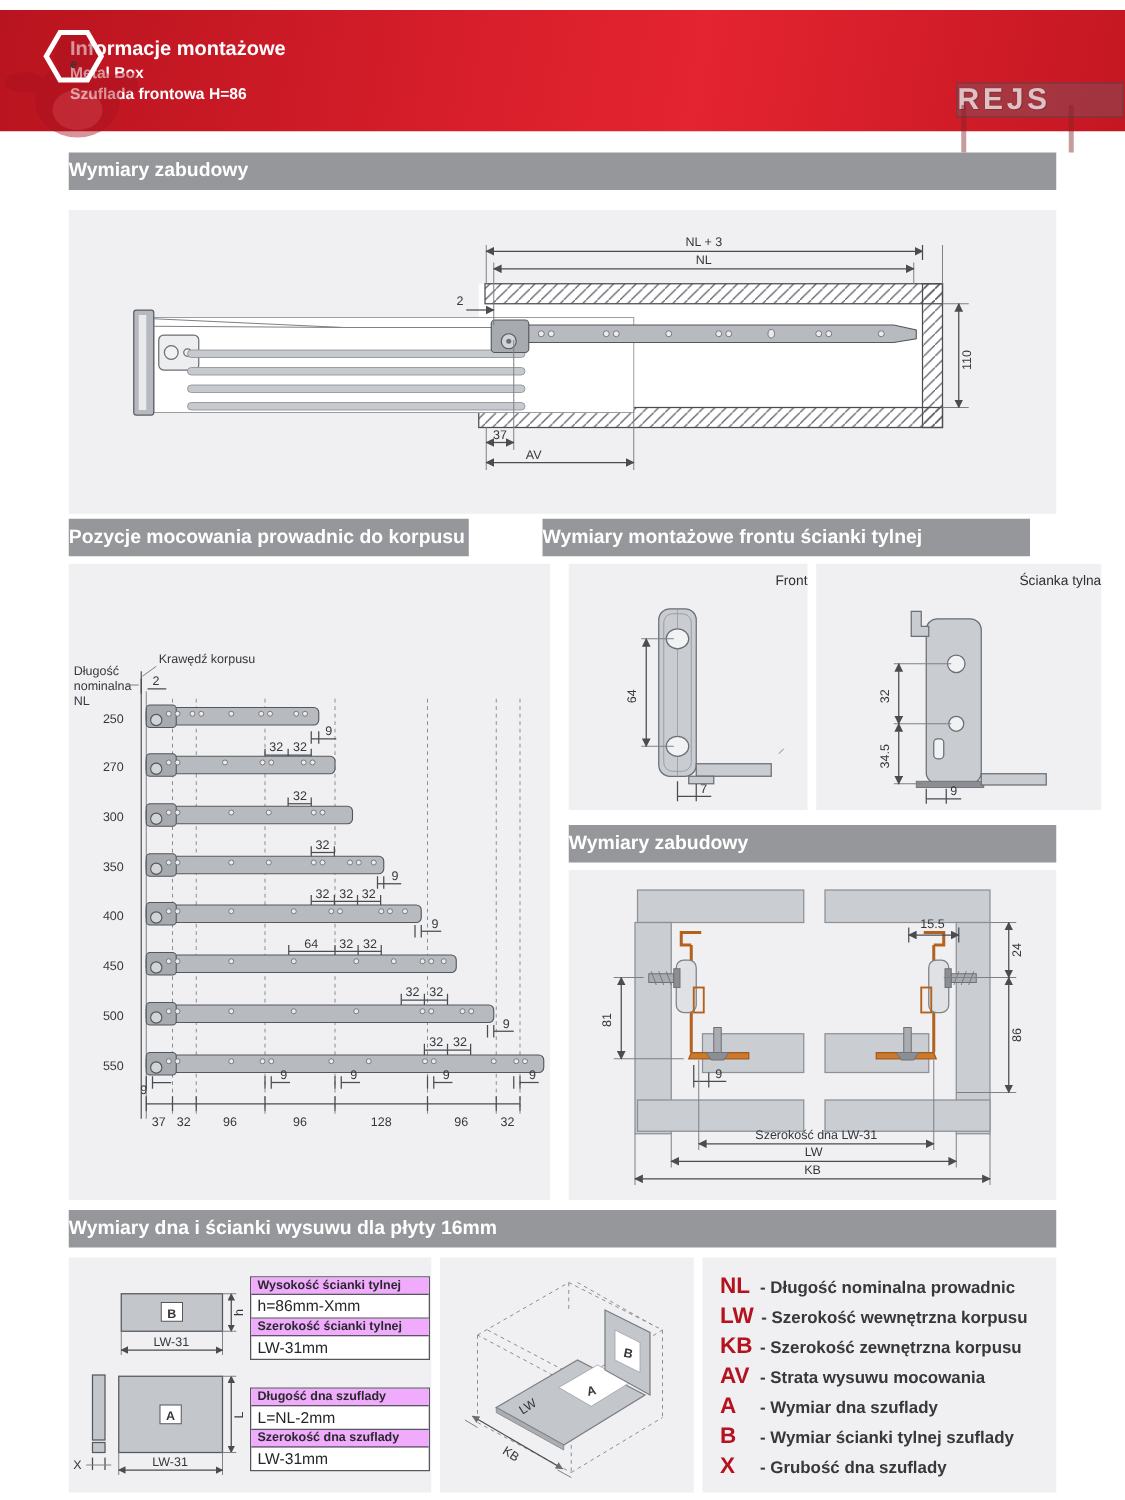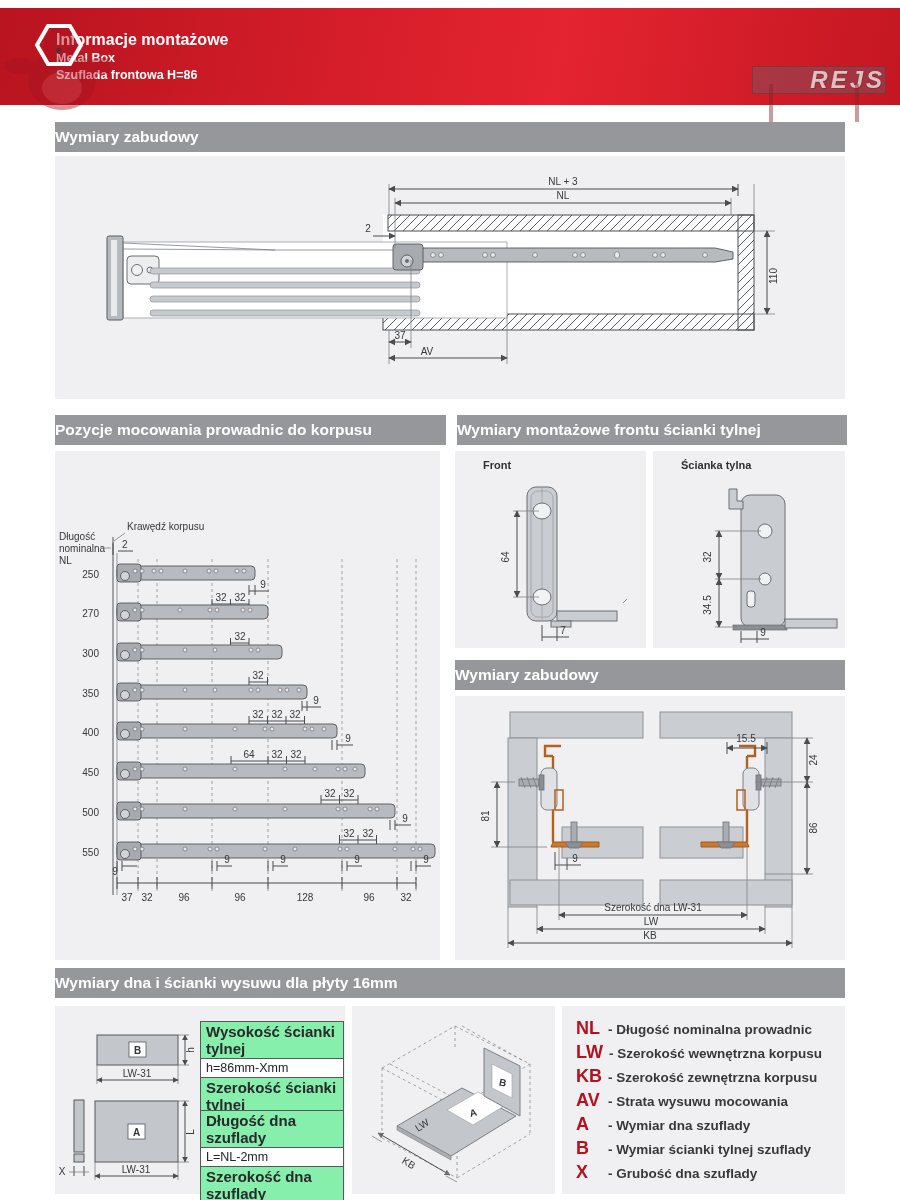--- a/index.html
+++ b/index.html
@@ -5,32 +5,32 @@
   html,body{margin:0;padding:0;background:#fff;}
   #page{position:relative;width:900px;height:1200px;background:#fff;overflow:hidden;
         font-family:"Liberation Sans",sans-serif;}
   
   #hdr{position:absolute;left:0;top:8px;width:900px;height:97px;
        background:linear-gradient(100deg,#b8141f 0%,#d61e2a 40%,#e42430 62%,#c41722 100%);}
   #hdr .htxt{position:absolute;left:56px;top:22px;color:#fff;}
   #hdr .t1{font-size:16px;font-weight:bold;line-height:20px;}
   #hdr .t2{font-size:12.5px;font-weight:bold;line-height:17px;}
   #logo{position:absolute;right:38px;top:10px;width:110px;height:95px;}
-  #wm-box{position:absolute;right:14px;top:58px;width:132px;height:26px;
+  #wm-box{position:absolute;right:1px;top:58px;width:132px;height:26px;
           background:rgba(105,100,110,0.38);border:1px solid rgba(70,60,65,0.5);
-          display:flex;align-items:center;justify-content:flex-end;font-style:italic;}
+          display:flex;align-items:center;justify-content:flex-start;}
   #wm-box span{font-size:24px;font-weight:bold;letter-spacing:3px;
           color:rgba(240,220,222,0.85);text-shadow:0 0 1px #7a2a30, 1px 1px 0 #8a3238;}
   .wm-leg{position:absolute;width:4px;height:38px;background:rgba(130,35,40,0.45);top:84px;}
   
   .bar{position:absolute;height:30px;background:#96979b;color:#fff;font-weight:bold;
        font-size:15.5px;display:flex;align-items:center;}
   .panel{position:absolute;background:#f0f0f2;}
-  .subtitle{position:absolute;width:100%;text-align:left;top:8px;font-size:11px;
-       font-weight:bold;color:#2e3033;padding-left:28px;}
+  .subtitle{position:absolute;width:100%;text-align:right;top:8px;font-size:11px;
+       font-weight:normal;color:#2e3033;}
   
   svg{position:absolute;left:0;top:0;}
   svg text{font-family:"Liberation Sans",sans-serif;fill:#35373b;font-size:10px;}
   .dim{stroke:#4a4c50;stroke-width:1;fill:none;}
   .thin{stroke:#7d8085;stroke-width:0.8;fill:none;}
   .dash{stroke:#8a8d92;stroke-width:0.8;fill:none;stroke-dasharray:3,3;}
   .slide{fill:#b7bbc0;stroke:#54575c;stroke-width:0.9;}
   .slidecap{fill:#a7abb0;stroke:#54575c;stroke-width:0.9;}
   .wheel{fill:#d2d5d8;stroke:#54575c;stroke-width:0.9;}
   .hole{fill:#e9eaec;stroke:#6b6e73;stroke-width:0.7;}
@@ -38,21 +38,21 @@
   .phole{fill:#f1f2f4;stroke:#6b6e73;stroke-width:1;}
   .board{fill:#caced3;stroke:#8d9095;stroke-width:1;}
   .orange{stroke:#b3611e;stroke-width:2.4;fill:none;}
   .orangef{fill:#c97a2e;stroke:#a5581a;stroke-width:1;}
   .screw{fill:#a9acb1;stroke:#6e7176;stroke-width:0.8;}
   
   .mtab{position:absolute;width:142px;border:1px solid #55575c;background:#fff;
         border-collapse:collapse;}
   .mtab div{border-bottom:1px solid #55575c;padding:1px 5px;}
   .mtab div:last-child{border-bottom:none;}
-  .mtab .th{font-size:15px;font-weight:bold;background:#86efac;color:#27292c;}
+  .mtab .th{font-size:10px;font-weight:bold;background:#f0abfc;color:#27292c;}
   .mtab .tv{font-size:12.5px;color:#232528;padding-top:2px;padding-bottom:2px;}
   
   #legend{position:absolute;left:562px;top:1006px;width:283px;height:188px;
           background:#f0f0f2;padding:0;}
   .lrow{display:flex;align-items:baseline;height:24px;margin-left:14px;}
   .lrow:first-child{margin-top:12px;}
   .labbr{font-size:18px;font-weight:bold;color:#b5121f;margin-right:6px;min-width:26px;}
   .ldesc{font-size:13.5px;font-weight:bold;color:#37383b;}
 </style>
 </head>
@@ -84,21 +84,21 @@
     <div id="wm-box">
       <span>REJS</span>
     </div>
   </div>
   <div class="wm-leg" style="left:769px;"></div>
   <div class="wm-leg" style="left:855px;"></div>
 
   <div class="bar" style="left:55px;top:122px;width:790px;">
     <span>Wymiary zabudowy</span>
   </div>
-  <div class="panel" style="left:55px;top:156px;width:790px;height:243px;">
+  <div class="panel" style="left:55px;top:168px;width:790px;height:243px;">
     <svg width="790" height="243" viewBox="0 0 790 243">
       <defs>
         <pattern id="h1" width="9" height="9" patternUnits="userSpaceOnUse">
           <path d="M-1,10 L10,-1" stroke="#5a5d62" stroke-width="1"></path>
         </pattern>
         <marker id="a1" viewBox="0 0 10 10" refX="9" refY="5" markerWidth="7" markerHeight="7" orient="auto-start-reverse">
           <path d="M0,0 L10,5 L0,10 z" fill="#4a4c50"></path>
         </marker>
       </defs>
 
@@ -162,21 +162,21 @@
         <line x1="334" y1="174" x2="334" y2="208" class="thin"></line>
         <line x1="334" y1="186" x2="356" y2="186" class="dim" marker-start="url(#a1)" marker-end="url(#a1)"></line>
         <text x="345" y="183" text-anchor="middle">37</text>
         <line x1="452" y1="160" x2="452" y2="208" class="thin"></line>
         <line x1="334" y1="202" x2="452" y2="202" class="dim" marker-start="url(#a1)" marker-end="url(#a1)"></line>
         <text x="372" y="199" text-anchor="middle">AV</text>
       </g>
     </svg>
   </div>
 
-  <div class="bar" style="left:55px;top:415px;width:391px;">
+  <div class="bar" style="left:55px;top:415px;width:320px;">
     <span>Pozycje mocowania prowadnic do korpusu</span>
   </div>
   <div class="panel" style="left:55px;top:451px;width:385px;height:509px;text-align:right;">
     <svg width="385" height="509" viewBox="0 0 385 509">
 
       <g>
         <line x1="58" y1="86" x2="58" y2="444" stroke="#55575c" stroke-width="1"></line>
         <line x1="62" y1="102" x2="62" y2="444" class="thin"></line>
         <line x1="83" y1="108" x2="83" y2="440" class="dash"></line>
         <line x1="102" y1="108" x2="102" y2="440" class="dash"></line>
@@ -409,21 +409,21 @@
         <text x="92" y="450" text-anchor="middle" font-size="10.5">32</text>
         <text x="129" y="450" text-anchor="middle" font-size="10.5">96</text>
         <text x="185" y="450" text-anchor="middle" font-size="10.5">96</text>
         <text x="250" y="450" text-anchor="middle" font-size="10.5">128</text>
         <text x="314" y="450" text-anchor="middle" font-size="10.5">96</text>
         <text x="351" y="450" text-anchor="middle" font-size="10.5">32</text>
       </g>
     </svg>
   </div>
 
-  <div class="bar" style="left:457px;top:415px;width:390px;">
+  <div class="bar" style="left:434px;top:415px;width:390px;">
     <span>Wymiary montażowe frontu ścianki tylnej</span>
   </div>
   <div class="panel" style="left:455px;top:451px;width:191px;height:197px;">
     <div class="subtitle">Front</div>
     <svg width="191" height="170" viewBox="0 0 191 170" style="top:24px;">
       <defs>
         <marker id="a3" viewBox="0 0 10 10" refX="9" refY="5" markerWidth="7" markerHeight="7" orient="auto-start-reverse">
           <path d="M0,0 L10,5 L0,10 z" fill="#4a4c50"></path>
         </marker>
       </defs>
@@ -438,21 +438,21 @@
       <line x1="58" y1="122" x2="84" y2="122" class="thin"></line>
       <line x1="62" y1="36" x2="62" y2="122" class="dim" marker-start="url(#a3)" marker-end="url(#a3)"></line>
       <text x="54" y="82" transform="rotate(-90 54 82)" text-anchor="middle">64</text>
       <line x1="87" y1="150" x2="87" y2="166" class="dim"></line>
       <line x1="102" y1="152" x2="102" y2="166" class="dim"></line>
       <line x1="87" y1="162" x2="114" y2="162" class="dim"></line>
       <text x="108" y="159" text-anchor="middle">7</text>
       <line x1="168" y1="128" x2="172" y2="124" class="thin"></line>
     </svg>
   </div>
-  <div class="panel" style="left:653px;top:451px;width:192px;height:197px;">
+  <div class="panel" style="left:653px;top:451px;width:228px;height:197px;">
     <div class="subtitle">Ścianka tylna</div>
     <svg width="192" height="170" viewBox="0 0 192 170" style="top:24px;">
       <defs>
         <marker id="a3b" viewBox="0 0 10 10" refX="9" refY="5" markerWidth="7" markerHeight="7" orient="auto-start-reverse">
           <path d="M0,0 L10,5 L0,10 z" fill="#4a4c50"></path>
         </marker>
       </defs>
       <rect x="88" y="20" width="44" height="132" rx="9" class="plate"></rect>
       <path d="M90,34 L76,34 L76,14 L84,14 L84,26 L90,26 Z" class="plate"></path>
       <rect x="80" y="150" width="54" height="5" fill="#8b8e93" stroke="#6b6e73" stroke-width="0.7"></rect>

